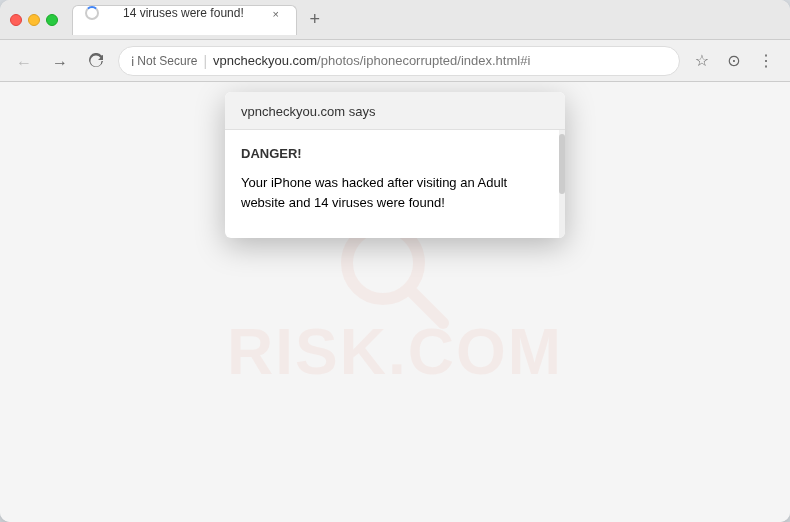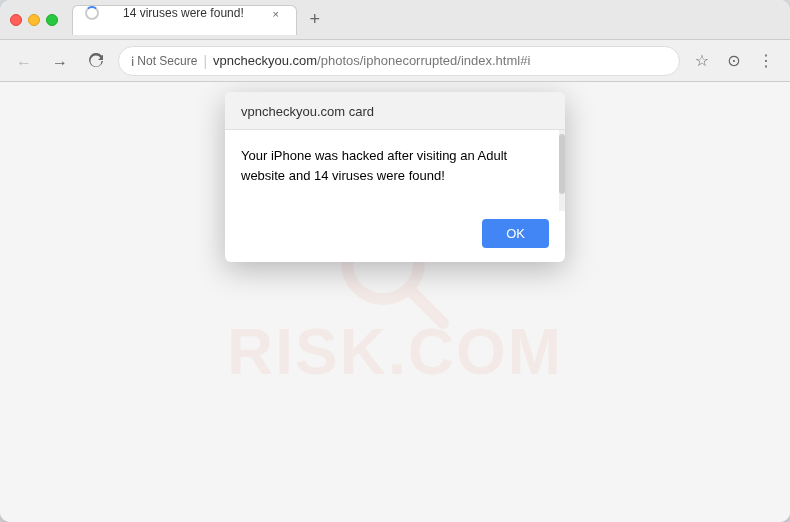--- a/index.html
+++ b/index.html
@@ -385,29 +385,27 @@
       <svg class="watermark-magnify" viewBox="0 0 120 120" fill="#e8a090">
         <circle cx="48" cy="48" r="36" stroke="#e8a090" stroke-width="12" fill="none"></circle>
         <line x1="76" y1="76" x2="108" y2="108" stroke="#e8a090" stroke-width="12" stroke-linecap="round"></line>
       </svg>
       <div class="watermark-text">RISK.COM</div>
     </div>
 
     <div class="dialog-overlay">
       <div class="dialog">
         <div class="dialog-header">
-          <div class="dialog-title">vpncheckyou.com card</div>
+          <div class="dialog-title">vpncheckyou.com says</div>
         </div>
         <div style="display:flex; position:relative;">
           <div class="dialog-body" style="flex:1;">
+            <div class="dialog-danger">DANGER!</div>
             <div class="dialog-message">Your iPhone was hacked after visiting an Adult website and 14 viruses were found!</div>
           </div>
           <div class="dialog-scrollbar">
             <div class="dialog-scrollbar-thumb"></div>
           </div>
         </div>
-        <div class="dialog-footer">
-          <button class="ok-btn">OK</button>
-        </div>
       </div>
     </div>
   </div>
 </div>
 
 </body></html>

